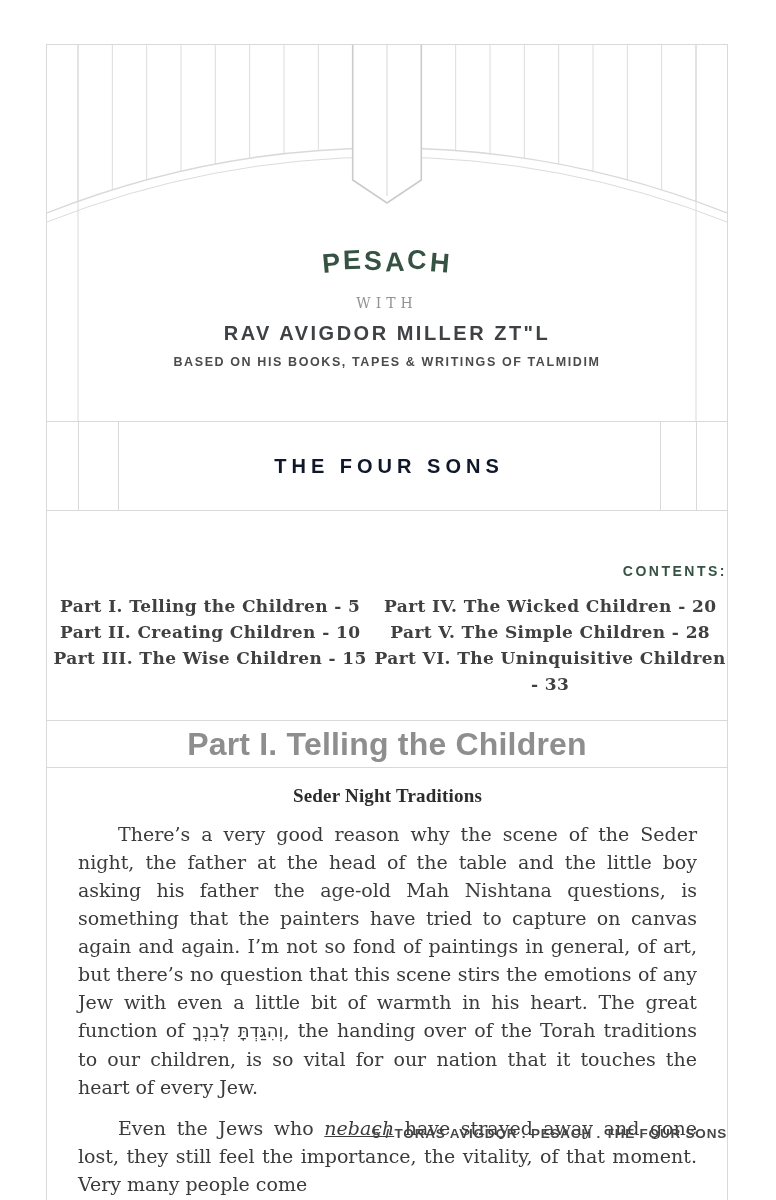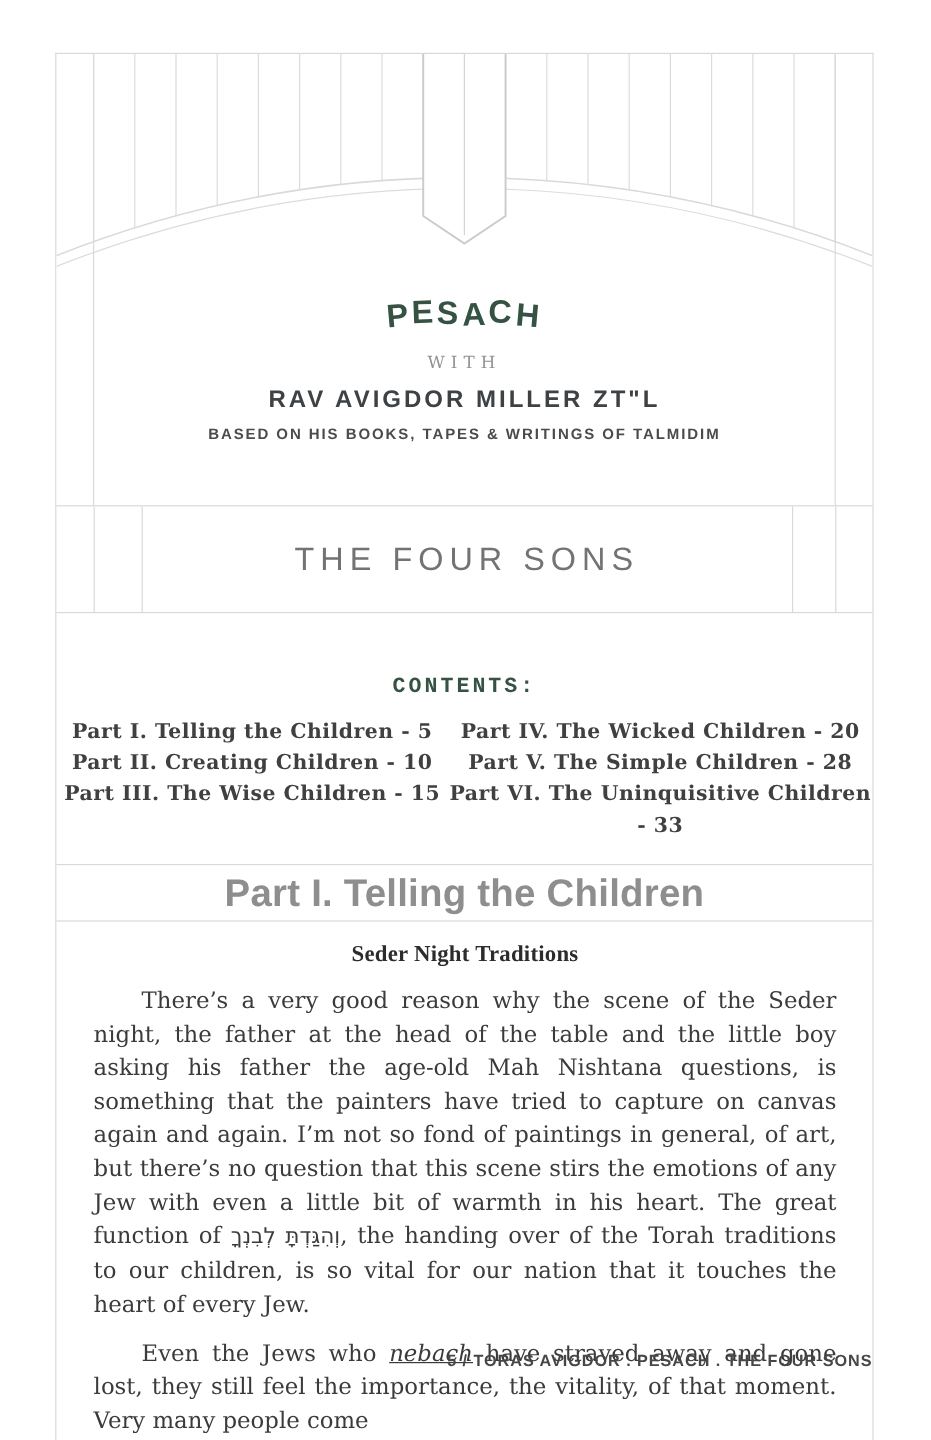--- a/index.html
+++ b/index.html
@@ -42,28 +42,28 @@
   
   .title-band{
     position:absolute;left:0;top:376px;width:680px;height:90px;
     border-top:1px solid var(--line-gray);border-bottom:1px solid var(--line-gray);
   }
   .vline{position:absolute;top:0;width:1px;height:100%;background:var(--line-gray);}
   .vl-a{left:31px;} .vl-b{left:71px;} .vl-c{left:613px;} .vl-d{left:649px;}
   .booklet-title{
     position:absolute;left:71px;right:67px;top:0;height:100%;
     display:flex;align-items:center;justify-content:center;
-    font-family:"Liberation Sans", sans-serif;font-weight:normal;
-    font-size:27px;letter-spacing:5px;color:#737373;
+    font-family:"Liberation Sans", sans-serif;font-weight:bold;
+    font-size:20px;letter-spacing:5px;color:#0f172a;
   }
   
   .contents{position:absolute;left:0;top:518px;width:680px;text-align:center;}
   .contents-heading{
-    font-family:Liberation Mono, monospace;font-weight:bold;
-    font-size:18px;letter-spacing:2.5px;color:var(--accent-green);
+    font-family:Liberation Sans, sans-serif;font-weight:bold;
+    font-size:14px;letter-spacing:2.5px;color:var(--accent-green);text-align:right;
   }
   .contents-grid{
     margin-top:14px;display:grid;grid-template-columns:48% 52%;
     font-size:17px;letter-spacing:0.4px;color:#404040;line-height:26px;font-weight:bold;
   }
   .contents-final{
     font-size:17.5px;letter-spacing:0.4px;color:#494949;line-height:26px;
   }
   
   .part-band{

